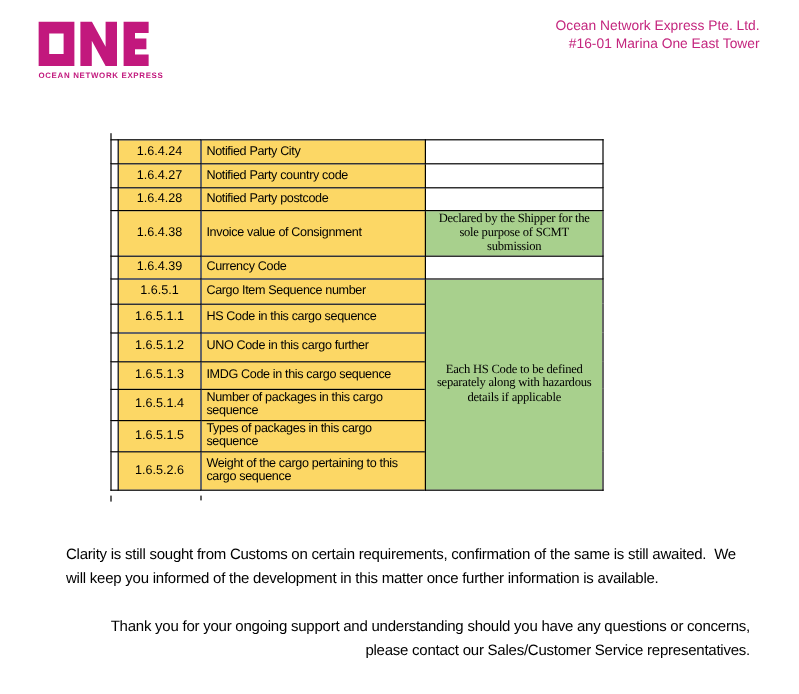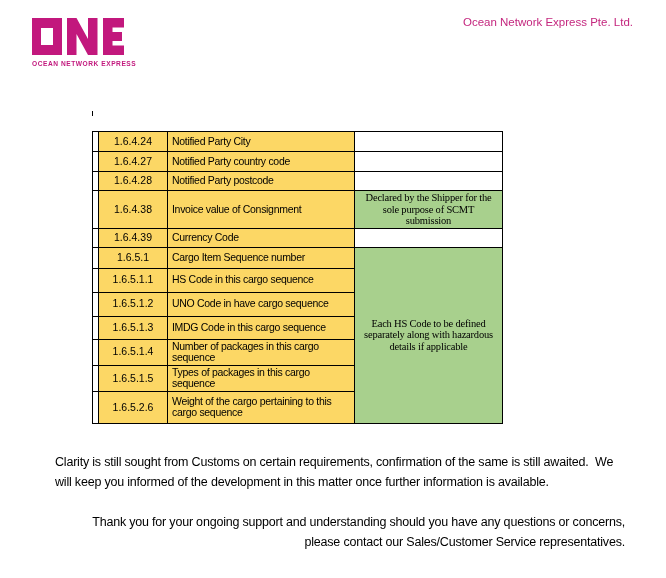--- a/index.html
+++ b/index.html
@@ -12,21 +12,21 @@
   .logo svg{display:block;}
   .logo-sub{
     margin-top:5px;font-size:6.6px;font-weight:bold;letter-spacing:0.55px;
     color:#c2187d;white-space:nowrap;
   }
   .address{
     position:absolute;top:15px;right:33px;text-align:right;
     color:#c4267e;font-size:11.5px;line-height:15px;
   }
   
-  .tbl-wrap{position:absolute;left:92px;top:116px;margin-top:15px;}
+  .tbl-wrap{position:absolute;left:92px;top:116px;}
   table{border-collapse:collapse;table-layout:fixed;width:410px;font-size:10.5px;}
   td{
     border:1px solid #000;padding:0;vertical-align:middle;
     overflow:hidden;line-height:1.1;
   }
   col.c-gap{width:6px;}
   col.c-id{width:69px;}
   col.c-desc{width:187px;}
   col.c-note{width:148px;}
   td.id{background:#fcd765;text-align:center;}
@@ -51,20 +51,21 @@
   <svg width="92" height="37" viewBox="0 0 92 37" xmlns="http://www.w3.org/2000/svg">
     <path fill="#c2187d" fill-rule="evenodd" d="M0,0 H30 V37 H0 Z M9,10 H21 V27 H9 Z"></path>
     <path fill="#c2187d" d="M35,0 h9.5 l11.5,21 V0 H65.5 V37 H56 L44.5,16 V37 H35 Z"></path>
     <path fill="#c2187d" d="M71,0 H92 V9.5 H80.5 V14 H90 V23 H80.5 V27.5 H92 V37 H71 Z"></path>
   </svg>
   <div class="logo-sub">OCEAN NETWORK EXPRESS</div>
 </div>
 
 <div class="address">
   <div>Ocean Network Express Pte. Ltd.</div>
+  <div>#16-01 Marina One East Tower</div>
 </div>
 
 <div class="tbl-wrap">
   <table>
     <colgroup>
         <col class="c-gap">
         <col class="c-id">
         <col class="c-desc">
         <col class="c-note">
       </colgroup>
@@ -106,21 +107,21 @@
       <td class="note green" rowspan="7">Each HS Code to be defined separately along with hazardous details if applicable</td>
     </tr>
     <tr class="h24">
       <td></td>
       <td class="id">1.6.5.1.1</td>
       <td class="desc">HS Code in this cargo sequence</td>
     </tr>
     <tr class="h24">
       <td></td>
       <td class="id">1.6.5.1.2</td>
-      <td class="desc">UNO Code in have cargo sequence</td>
+      <td class="desc">UNO Code in this cargo further</td>
     </tr>
     <tr class="h23">
       <td></td>
       <td class="id">1.6.5.1.3</td>
       <td class="desc">IMDG Code in this cargo sequence</td>
     </tr>
     <tr class="h23">
       <td></td>
       <td class="id">1.6.5.1.4</td>
       <td class="desc">Number of packages in this cargo sequence</td>

